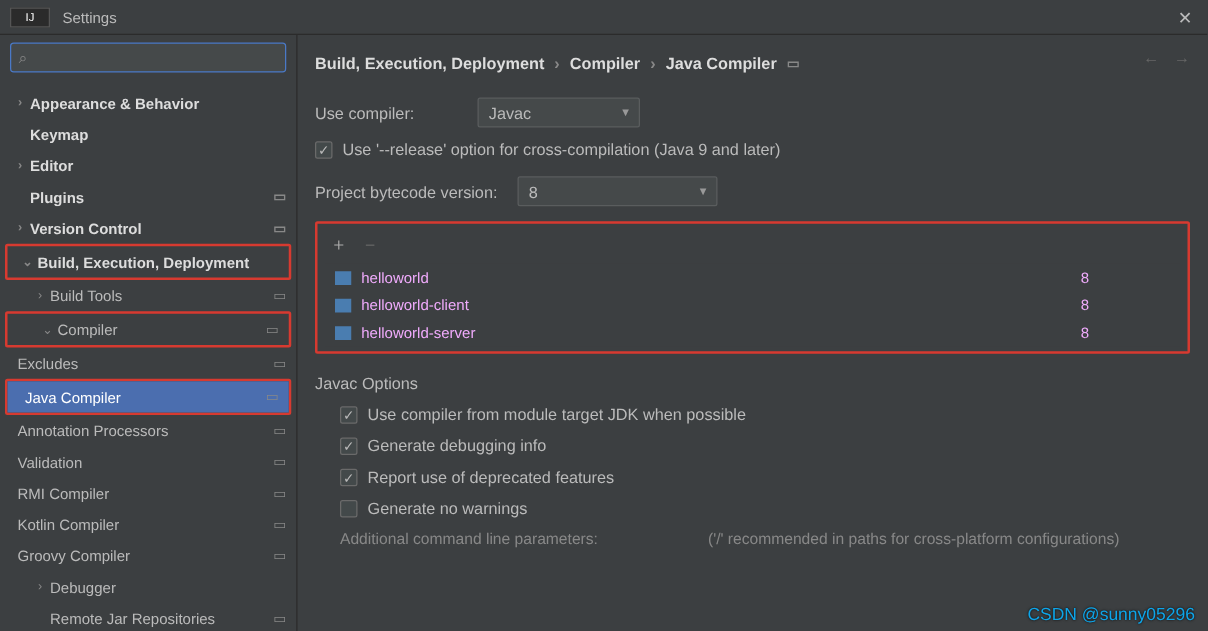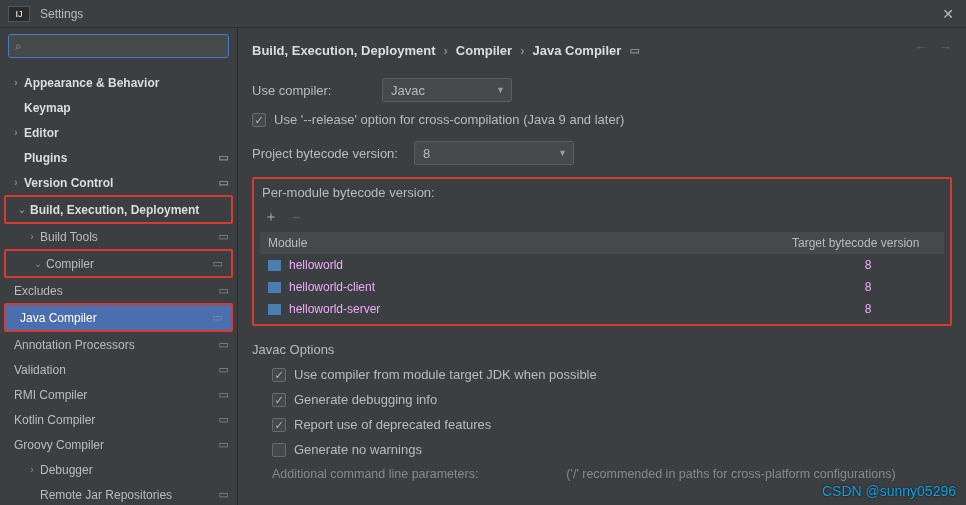--- a/index.html
+++ b/index.html
@@ -1,18 +1,18 @@
 <!DOCTYPE html>
 <html><head>
 <meta charset="utf-8">
 <style>
   * { box-sizing: border-box; margin: 0; padding: 0; font-family: "Segoe UI", Arial, sans-serif; }
   body { background: #3c3f41; color: #bbbbbb; width: 966px; height: 505px; overflow: hidden; font-size: 12px; position: relative; }
   .titlebar { height: 28px; display: flex; align-items: center; padding: 0 8px; background: #3c3f41; border-bottom: 1px solid #2b2b2b; }
-  .titlebar .app-icon { width: 22px; height: 16px; background: #2b2b2b; margin-right: 10px; display:inline-flex; align-items:center; justify-content:center; font-size:9px; color:#fff; border:1px solid #555;}
+  .titlebar .app-icon { width: 32px; height: 16px; background: #2b2b2b; margin-right: 10px; display:inline-flex; align-items:center; justify-content:center; font-size:9px; color:#fff; border:1px solid #555;}
   .titlebar .title { font-size: 12px; color: #bbbbbb; }
   .titlebar .close { margin-left: auto; font-size: 14px; color: #bbbbbb; cursor: pointer; padding:4px;}
   .main { display: flex; height: calc(100% - 28px); }
   .sidebar { width: 238px; border-right: 1px solid #2b2b2b; display:flex; flex-direction:column; }
   .searchrow { padding: 6px 8px; display:flex; align-items:center; }
   .searchbox { flex:1; display:flex; align-items:center; background: #45494a; border:1px solid #4a79c7; border-radius:3px; height:24px; padding:0 6px; }
   .searchbox .mag { color:#888; margin-right:4px; font-size:12px;}
   .searchbox input { flex:1; background:transparent; border:none; outline:none; color:#bbb; font-size:12px; }
   .tree { flex:1; overflow:auto; padding-top:6px; user-select:none; }
   .tree-item { display:flex; align-items:center; height:25px; padding-right:8px; cursor:pointer; position:relative;}
@@ -192,30 +192,25 @@
 
     <div class="formrow">
       <span class="lbl" style="min-width:162px">Project bytecode version:</span>
       <div class="combo" style="min-width:160px">
         <span>8</span>
         <span class="arrow">▼</span>
       </div>
     </div>
 
     <div class="section-box">
-      <div class="section-title">Per-module bytecode version:</div>
       <div class="toolbar">
         <span>＋</span>
         <span class="minus">−</span>
       </div>
       <div class="table">
-        <div class="thead">
-          <div class="col1">Module</div>
-          <div class="col2">Target bytecode version</div>
-        </div>
         <div id="tbody">
             <div class="trow">
               <div class="col1">
                 <span class="modicon"></span>
                 <span>helloworld</span>
               </div>
               <div class="col2">8</div>
             </div>
             <div class="trow">
               <div class="col1">

